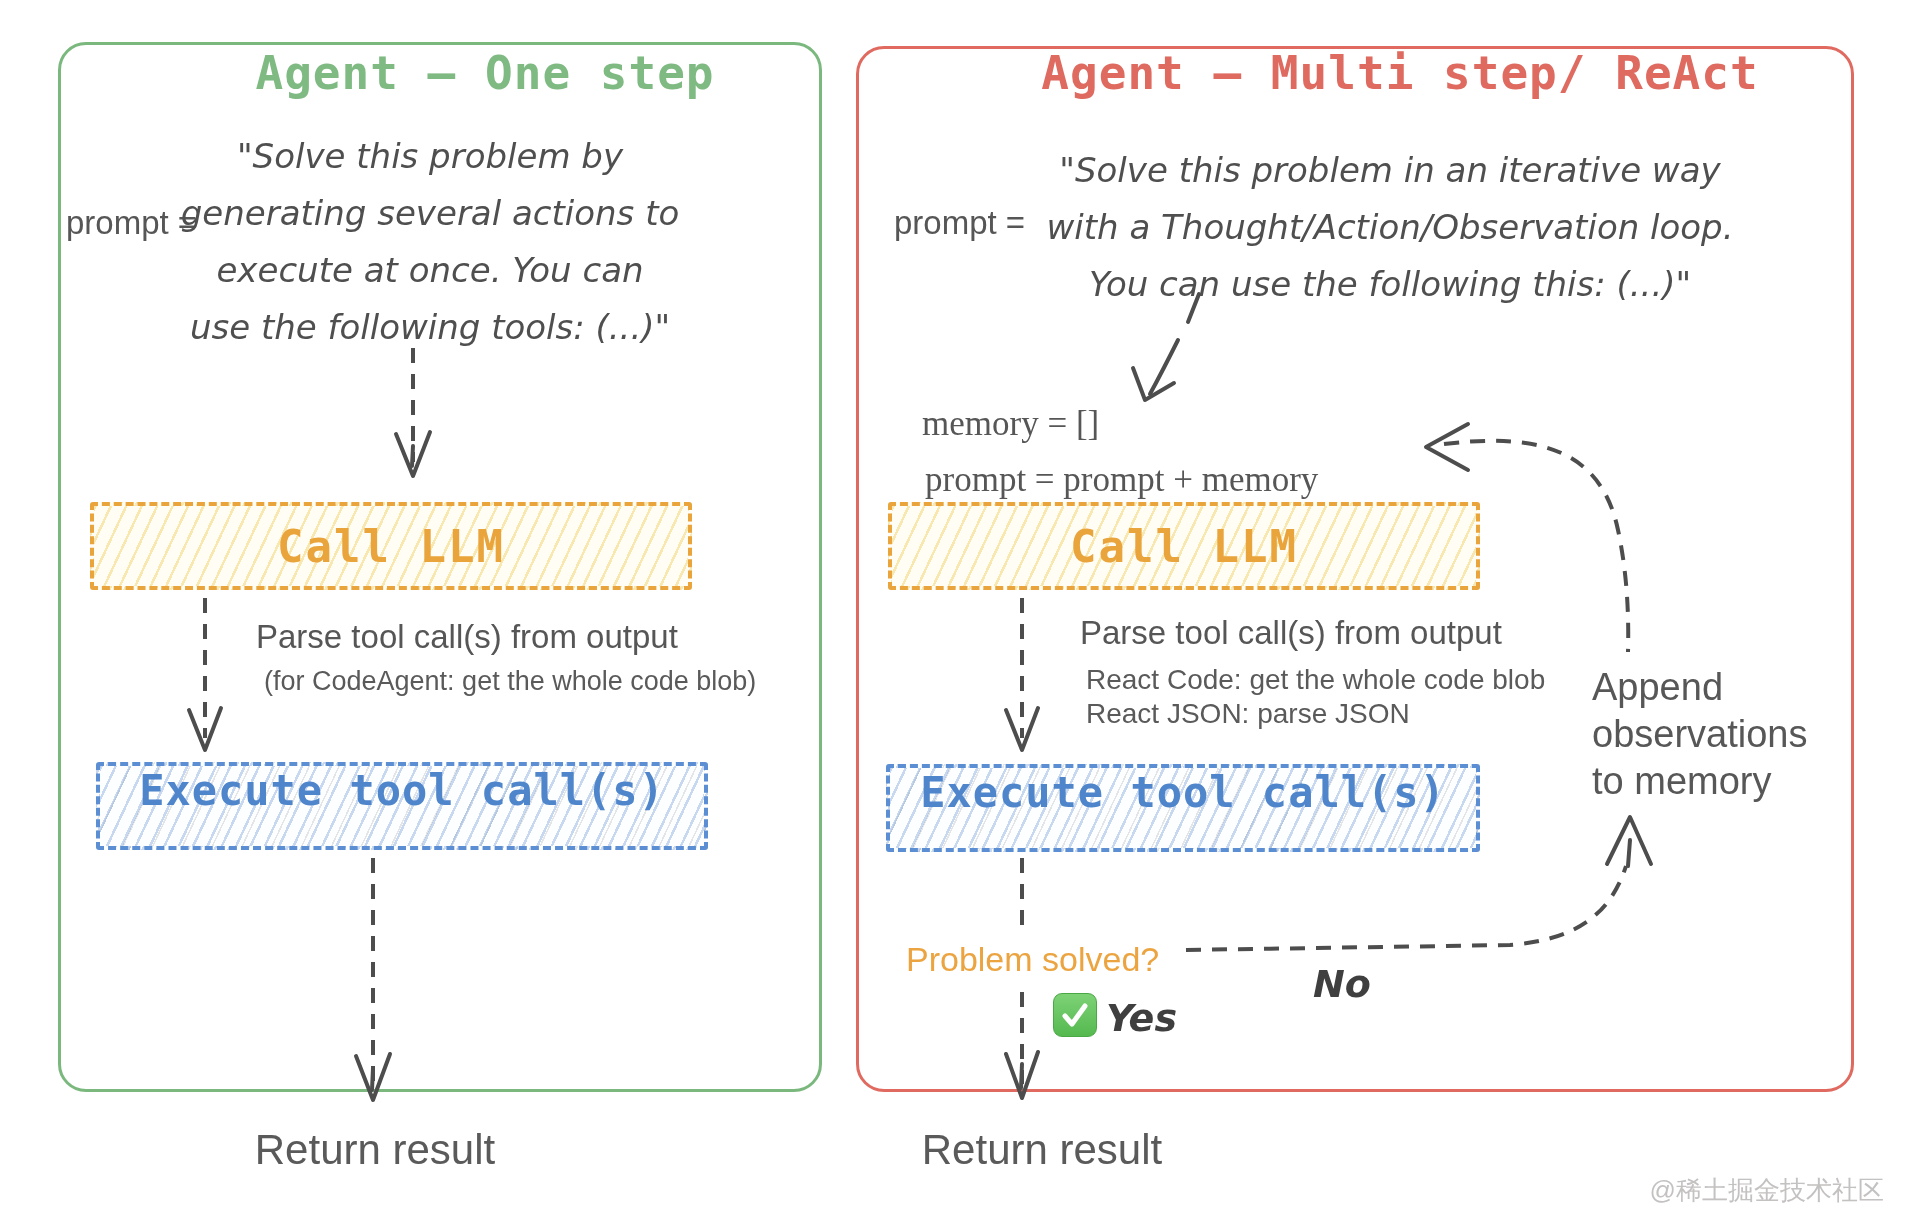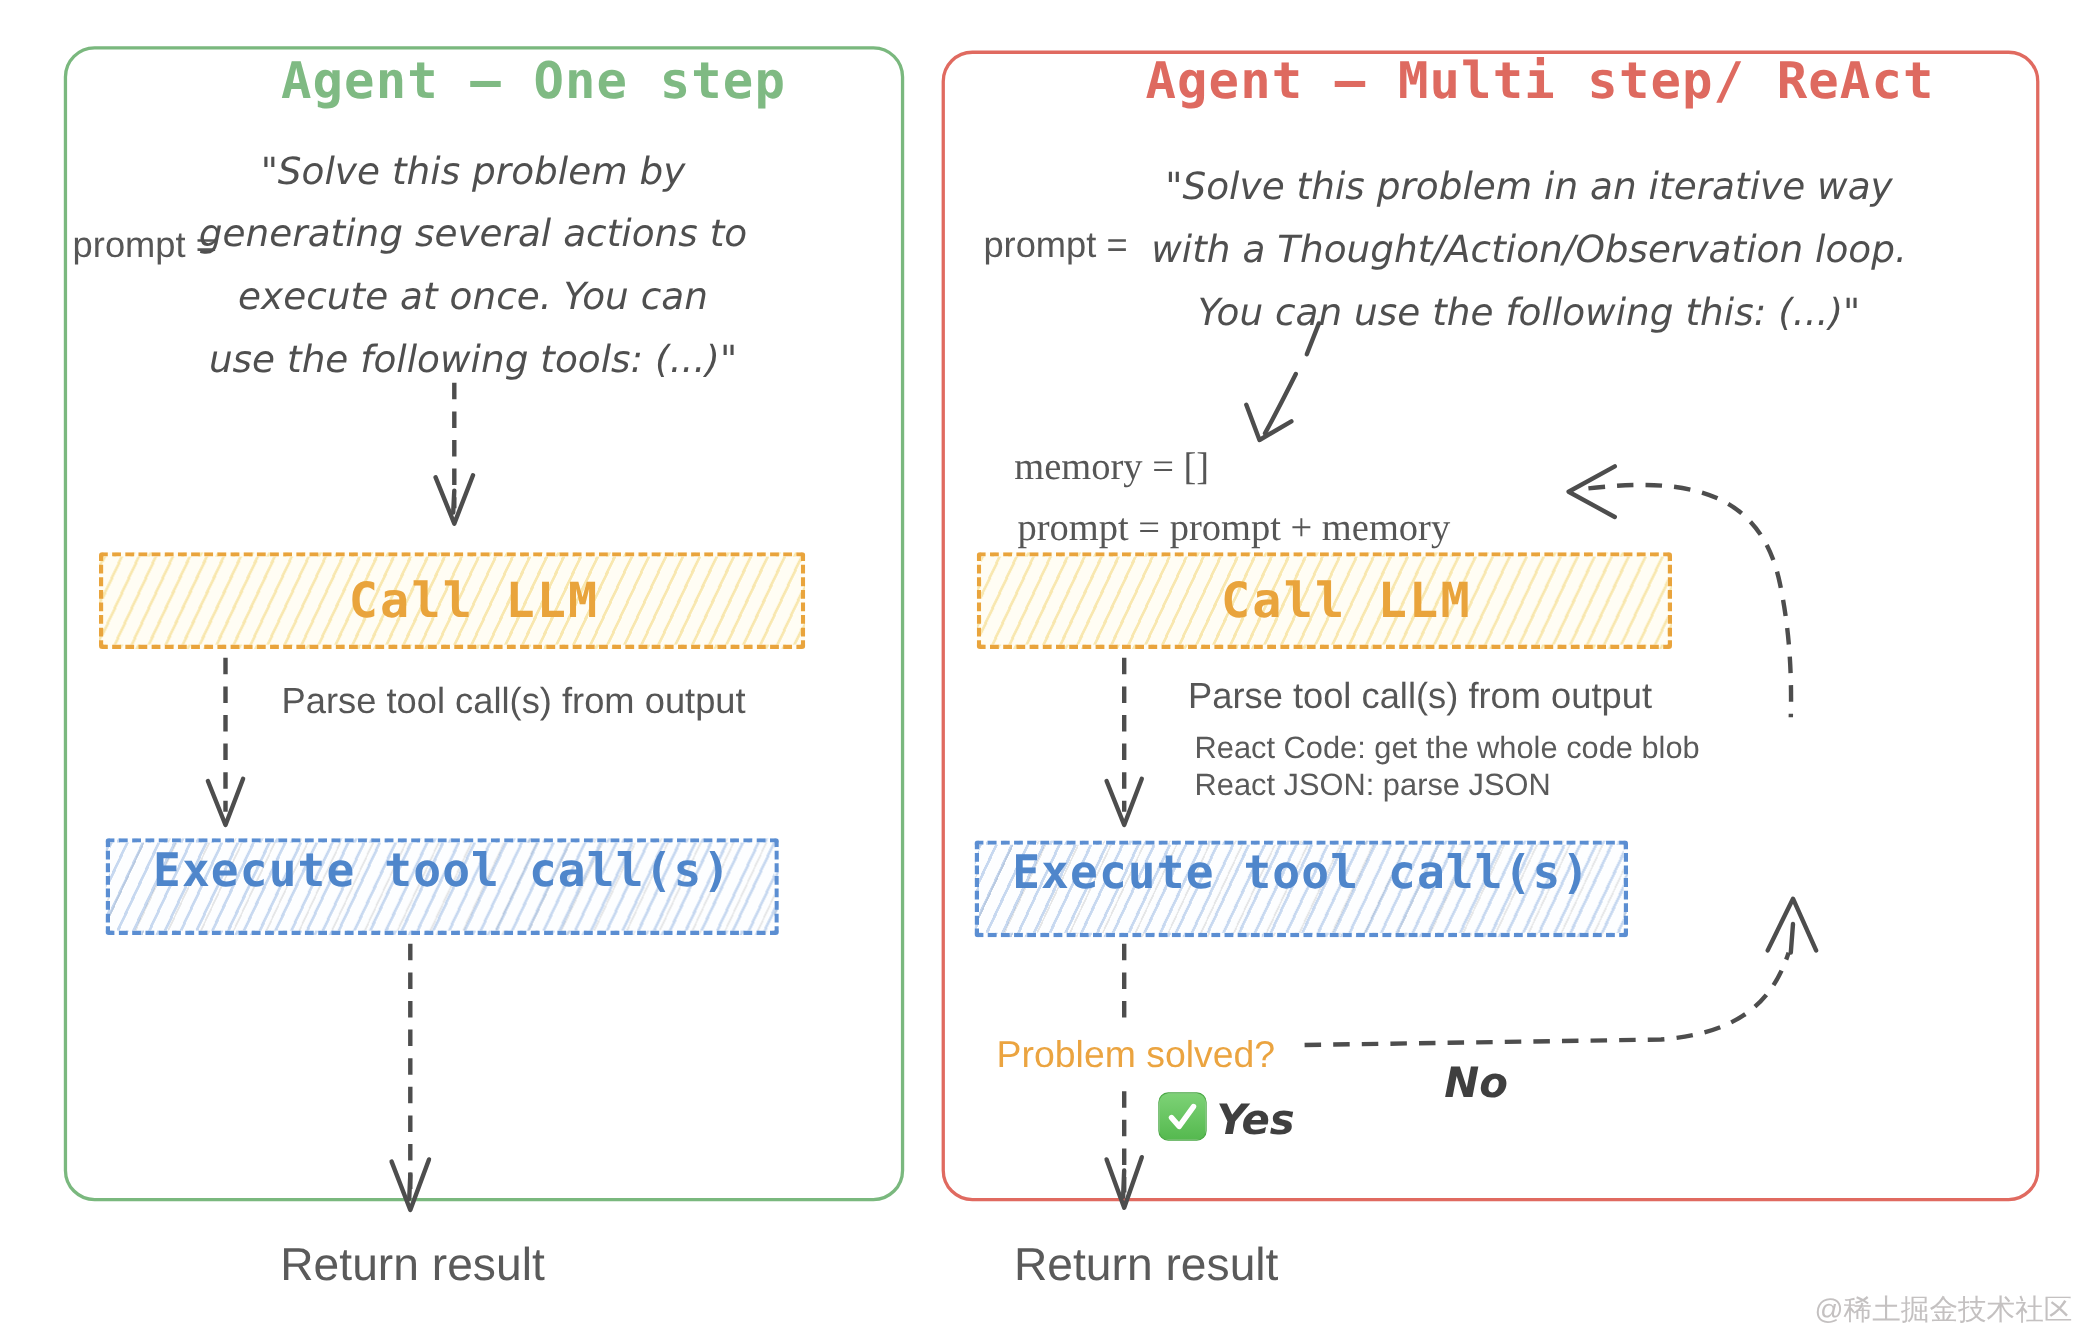--- a/index.html
+++ b/index.html
@@ -10,21 +10,21 @@
   .panel.red{border:3px solid #e06a60;}
   .title{position:absolute;font-family:"DejaVu Sans Mono",monospace;font-weight:bold;
          font-size:46px;letter-spacing:1px;text-align:center;white-space:nowrap;padding-left:48px;}
   .title.green{color:#7fba83;}
   .title.red{color:#de6a60;}
   .hand{font-family:"DejaVu Sans",sans-serif;font-style:italic;color:#4f4f4f;}
   .promptlabel{position:absolute;font-size:33px;color:#565656;white-space:nowrap;}
   .promptblock{position:absolute;text-align:center;font-size:34px;line-height:57px;white-space:nowrap;}
   .llmbox{position:absolute;border:4px dashed #e9a43c;border-radius:3px;
           background:repeating-linear-gradient(115deg,rgba(240,205,90,0.45) 0 2.5px,rgba(255,255,255,0) 2.5px 14px),#fffdf4;
-          display:flex;align-items:center;justify-content:center;padding-left:40px;}
+          display:flex;align-items:center;justify-content:center;}
   .llmbox span{font-family:"DejaVu Sans Mono",monospace;font-weight:bold;font-size:44px;color:#e9a43c;letter-spacing:2px;}
   .execbox{position:absolute;border:4px dashed #5b8ed2;border-radius:3px;
            background:repeating-linear-gradient(115deg,rgba(110,155,215,0.38) 0 2.5px,rgba(255,255,255,0) 2.5px 13px),
                       repeating-linear-gradient(115deg,rgba(140,140,140,0.22) 0 1.5px,rgba(255,255,255,0) 1.5px 27px),#fdfeff;
            display:flex;justify-content:center;}
   .execbox span{font-family:"DejaVu Sans Mono",monospace;font-weight:bold;font-size:42px;color:#4f86cb;letter-spacing:1px;}
   .note{position:absolute;font-size:33px;color:#565656;white-space:nowrap;}
   .subnote{position:absolute;font-size:27px;color:#5a5a5a;white-space:nowrap;}
   .memline{position:absolute;font-size:35px;color:#565656;white-space:nowrap;font-family:Liberation Serif, serif;}
   .returnlabel{position:absolute;font-size:42px;color:#5a5a5a;white-space:nowrap;transform:translateX(-50%);}
@@ -104,20 +104,21 @@
     <div>generating several actions to</div>
     <div>execute at once. You can</div>
     <div>use the following tools: (...)"</div>
   </div>
 
   <div class="llmbox" style="left:90px;top:502px;width:594px;height:80px;">
     <span>Call LLM</span>
   </div>
 
   <div class="note" style="left:256px;top:618px;">Parse tool call(s) from output</div>
+  <div class="subnote" style="left:264px;top:666px;">(for CodeAgent: get the whole code blob)</div>
 
   <div class="execbox" style="left:96px;top:762px;width:604px;height:80px;">
     <span>Execute tool call(s)</span>
   </div>
 
   <div class="returnlabel" style="left:375px;top:1126px;">Return result</div>
 
   <div class="title red" style="left:856px;top:46px;width:992px;">Agent – Multi step/ ReAct</div>
 
   <div class="promptlabel" style="left:894px;top:204px;">prompt =</div>
@@ -145,17 +146,22 @@
   <div class="problem" style="left:906px;top:940px;">Problem solved?</div>
 
   <div class="checkbox" style="left:1053px;top:993px;">
     <svg width="42" height="42" viewBox="0 0 42 42">
       <path d="M11 22 L18 30 L31 12" stroke="#ffffff" stroke-width="5" fill="none" stroke-linecap="round" stroke-linejoin="round"></path>
     </svg>
   </div>
   <div class="yn hand" style="left:1106px;top:996px;">Yes</div>
   <div class="yn hand" style="left:1313px;top:962px;">No</div>
 
+  <div class="appendnote" style="left:1592px;top:664px;">
+    <div>Append</div>
+    <div>observations</div>
+    <div>to memory</div>
+  </div>
 
   <div class="returnlabel" style="left:1042px;top:1126px;">Return result</div>
 
   <div class="watermark" style="right:22px;bottom:8px;">@稀土掘金技术社区</div>
 </div>
 
 </body></html>

